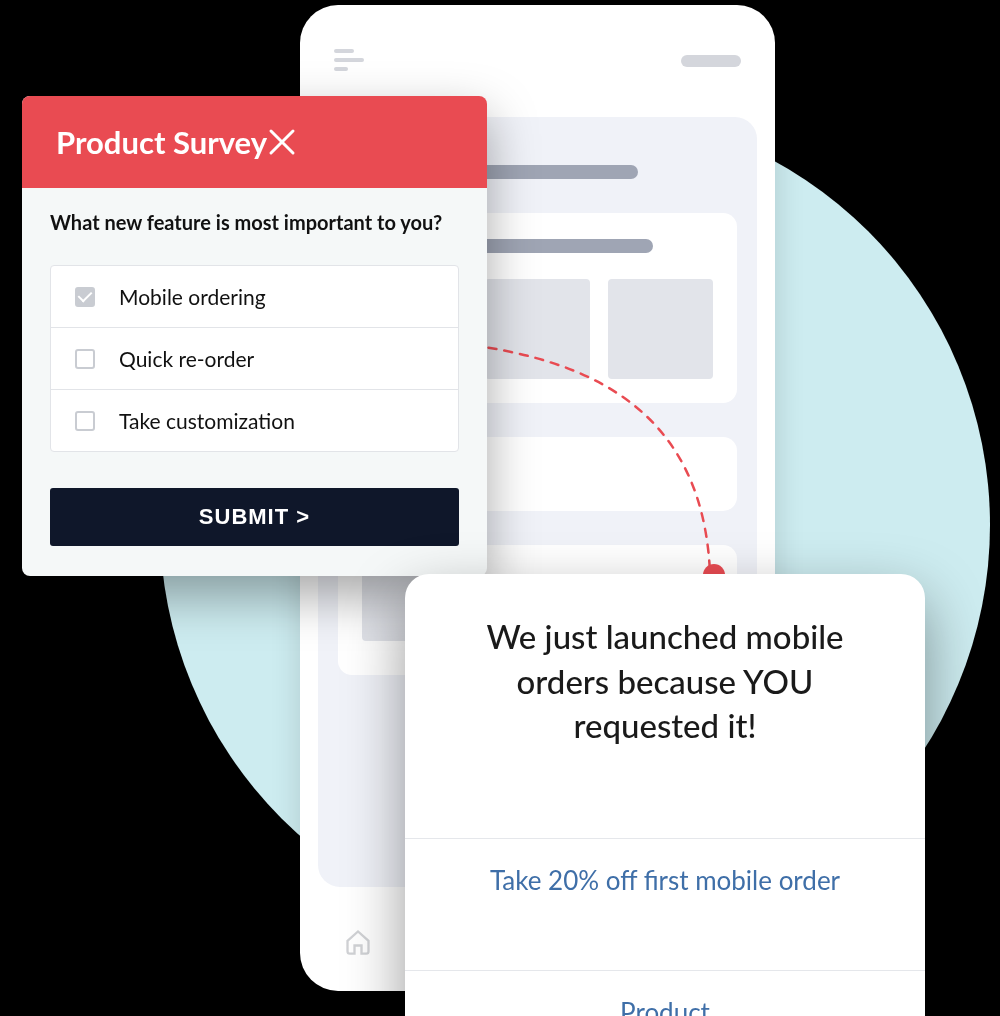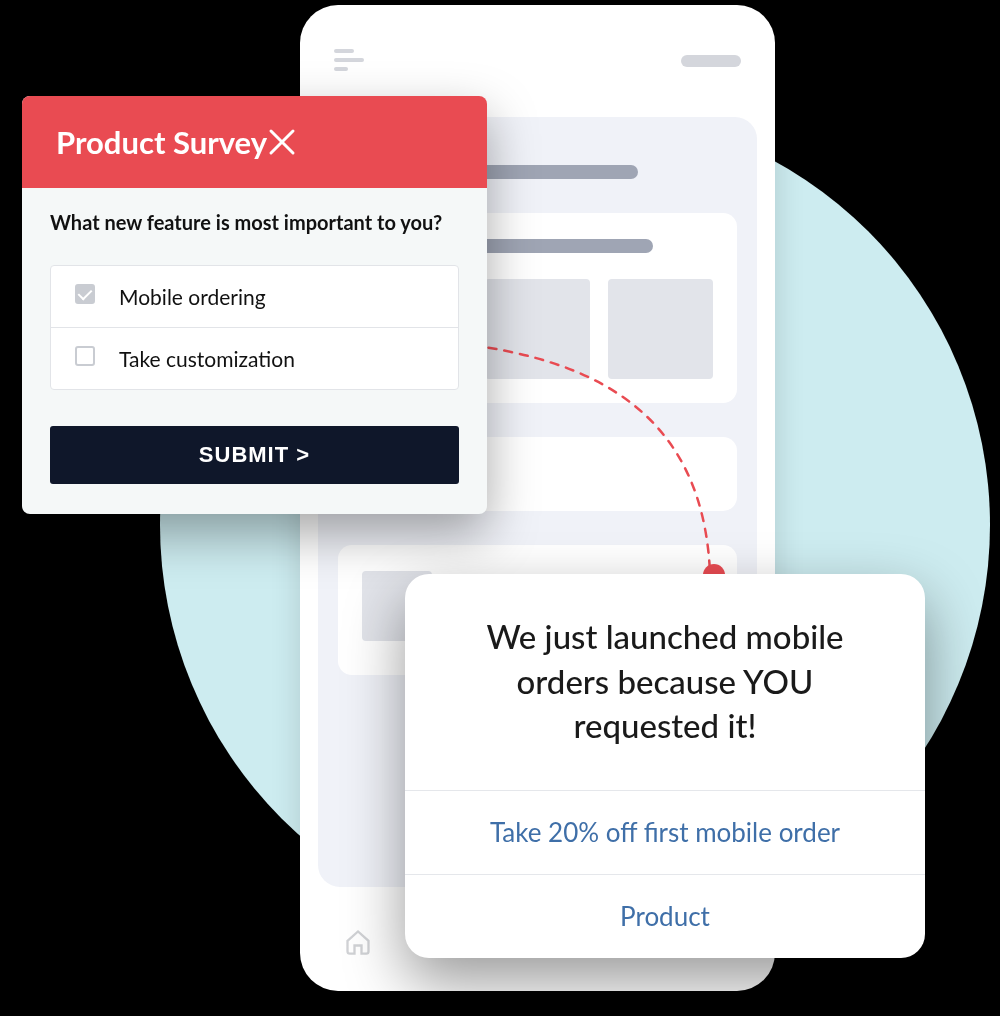--- a/index.html
+++ b/index.html
@@ -109,20 +109,21 @@
     line-height:1.5;
     margin-bottom: 28px;
   }
   .options {
     background:#fff;
     border:1px solid #e2e4e8;
     border-radius:4px;
   }
   .option {
     display:flex;
+    align-items:center;
     gap: 24px;
     padding: 18px 24px;
     border-bottom:1px solid #e2e4e8;
     font-size: 21px;
     color:#111;
     cursor:pointer;
   }
   .option:last-child { border-bottom:none; }
   .cb {
     width:20px; height:20px; border:2px solid #c9ccd2; border-radius:3px;
@@ -188,20 +189,21 @@
   }
   .notif-btn {
     border-top:1px solid #e5e7eb;
     height: 84px;
     display:flex;
     align-items:center;
     justify-content:center;
     font-size: 26px;
     color:#3f6fa8;
     cursor:pointer;
+    margin-top:48px;
   }
 </style>
 </head>
 <body>
 
 <div class="bg-circle"></div>
 
 <div class="phone">
   <div class="phone-header">
     <span class="phone-menu">
@@ -263,20 +265,24 @@
   <div class="survey-body">
     <div class="survey-question">What new feature is most important to you?</div>
 
     <div class="options">
       <div class="option">
         <span class="cb checked"></span>
         <span>Mobile ordering</span>
       </div>
       <div class="option">
         <span class="cb"></span>
+        <span>Quick re-order</span>
+      </div>
+      <div class="option">
+        <span class="cb"></span>
         <span>Take customization</span>
       </div>
     </div>
 
     <button class="submit">SUBMIT &gt;</button>
   </div>
 </div>
 
 <div class="notif">
   <div class="notif-body">

